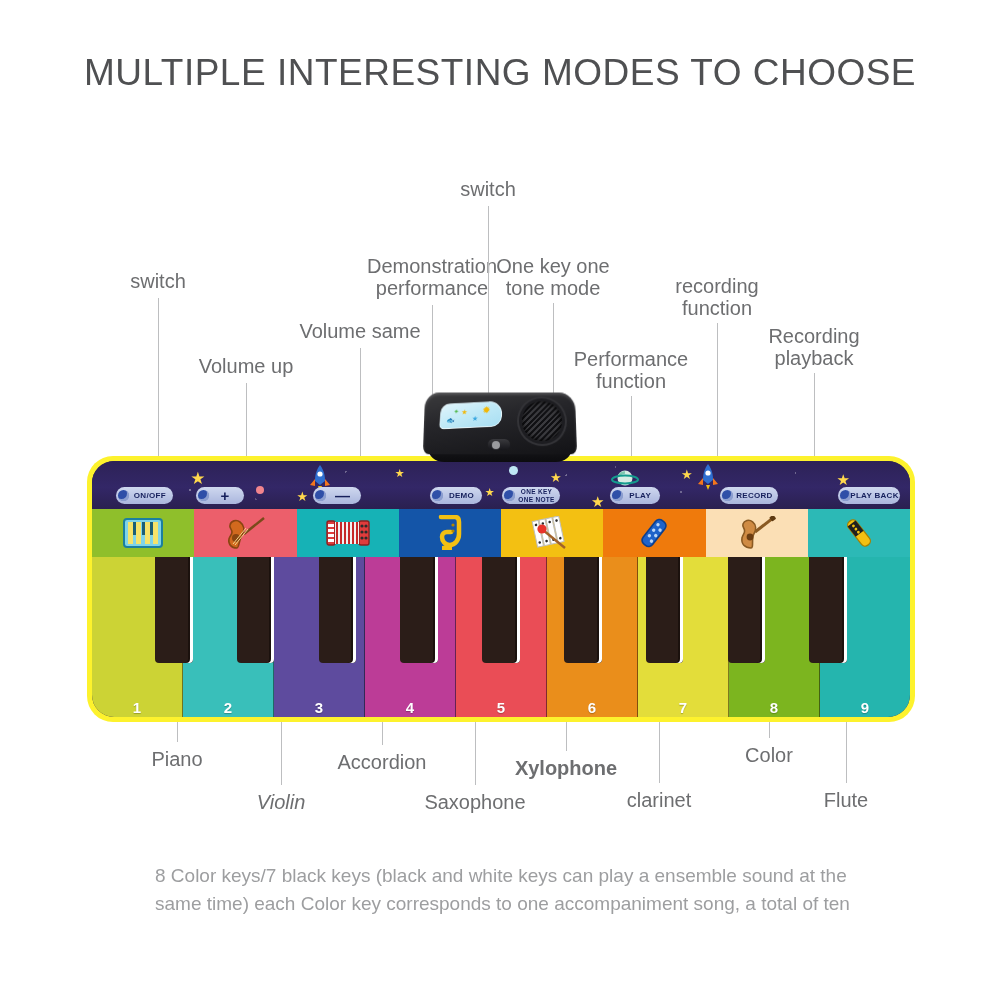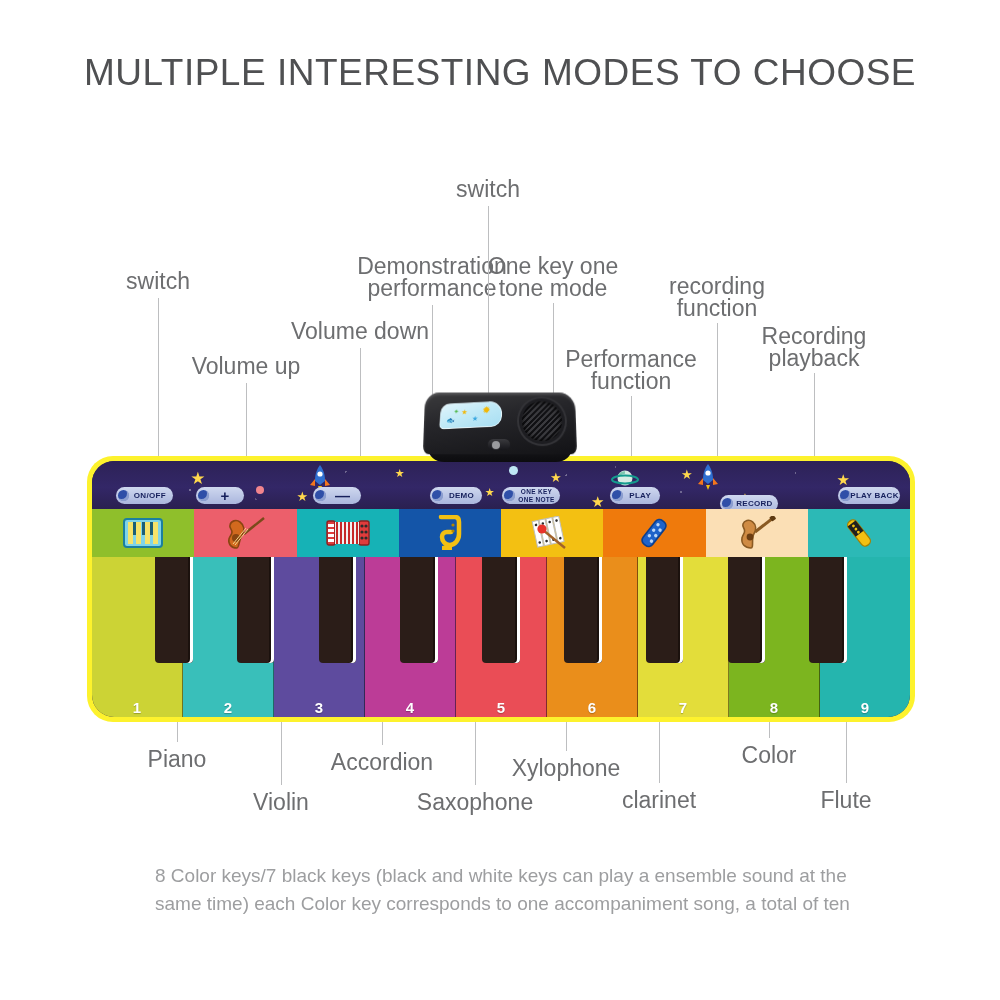--- a/index.html
+++ b/index.html
@@ -22,21 +22,21 @@
     white-space:nowrap;
   }
   .subtitle {
     position:absolute; left:0; top:115px; width:1000px;
     text-align:center; font-size:20px; color:#7b7c7e; font-weight:400;
   }
 
   
   .callout {
     position:absolute;
-    font-size:23px;
+    font-size:20px;
     line-height:22px;
     color:#6d6e70;
     text-align:center;
     white-space:pre-line;
     transform:translateX(-50%);
   }
   .leader {
     position:absolute;
     width:1px;
     background:#bdbec0;
@@ -229,48 +229,48 @@
 
 <div id="stage">
 
   <div class="title">MULTIPLE INTERESTING MODES TO CHOOSE</div>
 
   <div id="callout-layer">
       <div class="callout" style="left: 158px; top: 270px;">switch</div>
       <div class="leader" style="left: 158px; top: 298px; height: 180px;"></div>
       <div class="callout" style="left: 246px; top: 355px;">Volume up</div>
       <div class="leader" style="left: 246px; top: 383px; height: 95px;"></div>
-      <div class="callout" style="left: 360px; top: 320px;">Volume down</div>
+      <div class="callout" style="left: 360px; top: 320px;">Volume same</div>
       <div class="leader" style="left: 360px; top: 348px; height: 130px;"></div>
       <div class="callout" style="left: 432px; top: 255px;">Demonstration
 performance</div>
       <div class="leader" style="left: 432px; top: 305px; height: 173px;"></div>
       <div class="callout" style="left: 488px; top: 178px;">switch</div>
       <div class="leader" style="left: 488px; top: 206px; height: 242px;"></div>
       <div class="callout" style="left: 553px; top: 255px;">One key one
 tone mode</div>
       <div class="leader" style="left: 553px; top: 303px; height: 175px;"></div>
       <div class="callout" style="left: 631px; top: 348px;">Performance
 function</div>
       <div class="leader" style="left: 631px; top: 396px; height: 82px;"></div>
       <div class="callout" style="left: 717px; top: 275px;">recording
 function</div>
       <div class="leader" style="left: 717px; top: 323px; height: 155px;"></div>
       <div class="callout" style="left: 814px; top: 325px;">Recording
 playback</div>
       <div class="leader" style="left: 814px; top: 373px; height: 105px;"></div>
       <div class="callout" style="left: 177px; top: 748px;">Piano</div>
       <div class="leader" style="left: 177px; top: 535px; height: 207px;"></div>
-      <div class="callout" style="left: 281px; top: 791px;">Violin</div>
+      <div class="callout" style="left: 281px; top: 791px; font-style: italic;">Violin</div>
       <div class="leader" style="left: 281px; top: 535px; height: 250px;"></div>
       <div class="callout" style="left: 382px; top: 751px;">Accordion</div>
       <div class="leader" style="left: 382px; top: 535px; height: 210px;"></div>
       <div class="callout" style="left: 475px; top: 791px;">Saxophone</div>
       <div class="leader" style="left: 475px; top: 535px; height: 250px;"></div>
-      <div class="callout" style="left: 566px; top: 757px;">Xylophone</div>
+      <div class="callout" style="left: 566px; top: 757px; font-weight: bold;">Xylophone</div>
       <div class="leader" style="left: 566px; top: 535px; height: 216px;"></div>
       <div class="callout" style="left: 659px; top: 789px;">clarinet</div>
       <div class="leader" style="left: 659px; top: 535px; height: 248px;"></div>
       <div class="callout" style="left: 769px; top: 744px;">Color</div>
       <div class="leader" style="left: 769px; top: 535px; height: 203px;"></div>
       <div class="callout" style="left: 846px; top: 789px;">Flute</div>
       <div class="leader" style="left: 846px; top: 535px; height: 248px;"></div>
       <div class="leader-dot" style="left: 158px; top: 474px;"></div>
       <div class="leader-dot" style="left: 246px; top: 474px;"></div>
       <div class="leader-dot" style="left: 360px; top: 474px;"></div>
@@ -337,21 +337,21 @@
             <div class="ctrl" style="left: 338.064px; top: 26px; width: 51.8919px;">
               <span>DEMO</span>
             </div>
             <div class="ctrl two-line" style="left: 410.278px; top: 26px; width: 57.4517px; flex-direction: column;">
               <div>ONE KEY</div>
               <div>ONE NOTE</div>
             </div>
             <div class="ctrl" style="left: 517.641px; top: 26px; width: 50.0386px;">
               <span>PLAY</span>
             </div>
-            <div class="ctrl" style="left: 628.198px; top: 26px; width: 57.4517px; margin-top: 8px;">
+            <div class="ctrl" style="left: 628.198px; top: 26px; width: 57.4517px;">
               <span>RECORD</span>
             </div>
             <div class="ctrl" style="left: 746.425px; top: 26px; width: 61.1583px;">
               <span>PLAY BACK</span>
             </div>
           </div>
       </div>
 
       <div class="inst-band" id="inst-band">
           <div class="inst-cell" style="background: rgb(143, 191, 43);">

